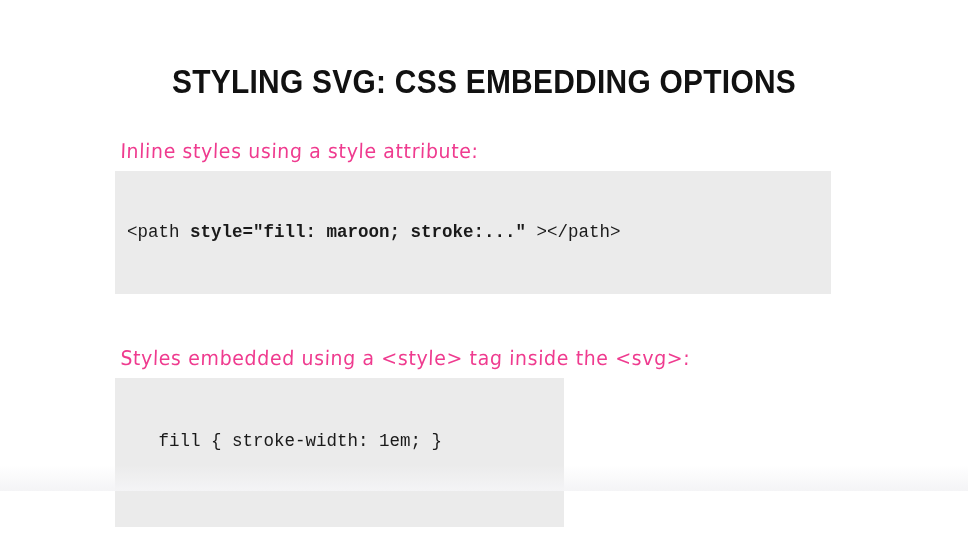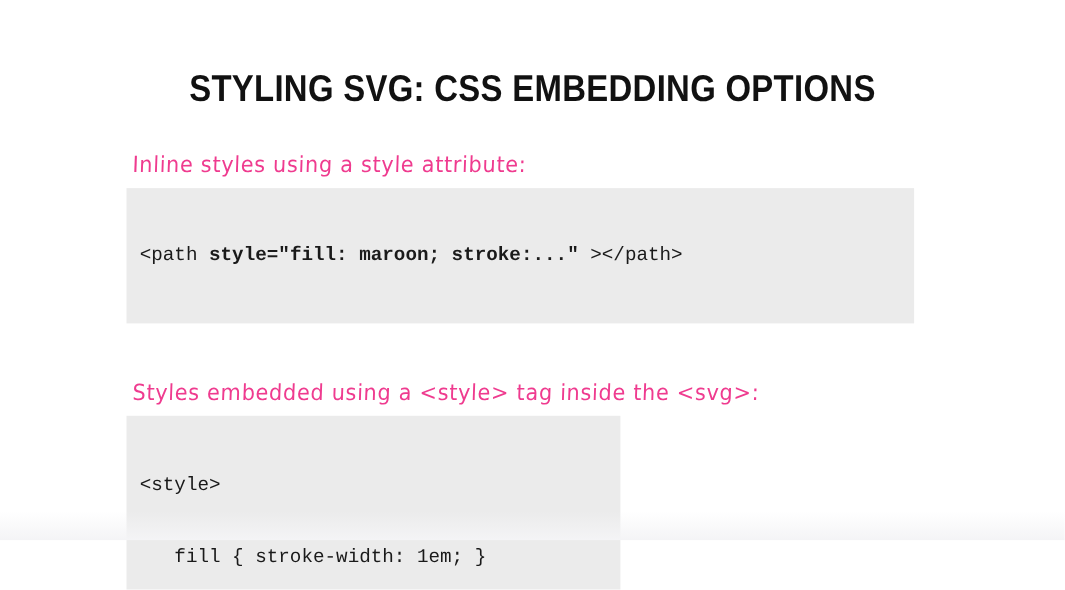--- a/index.html
+++ b/index.html
@@ -105,21 +105,20 @@
       <div class="code-block block-1">
         <span class="code-line"><span>&lt;path </span><span class="code-bold">style="fill: maroon; stroke:..."</span><span> &gt;&lt;/path&gt;</span></span>
       </div>
     </div>
 
     <div class="gap-1"></div>
 
     <div class="section">
       <div class="section-label">Styles embedded using a &lt;style&gt; tag inside the &lt;svg&gt;:</div>
       <div class="code-block block-2">
-        <span class="code-line">&lt;style&gt;</span>
         <span class="code-line">   fill { stroke-width: 1em; }</span>
         
       </div>
     </div>
 
   </div>
 
   <div class="slide-bottom-fade"></div>
 </div>
 

